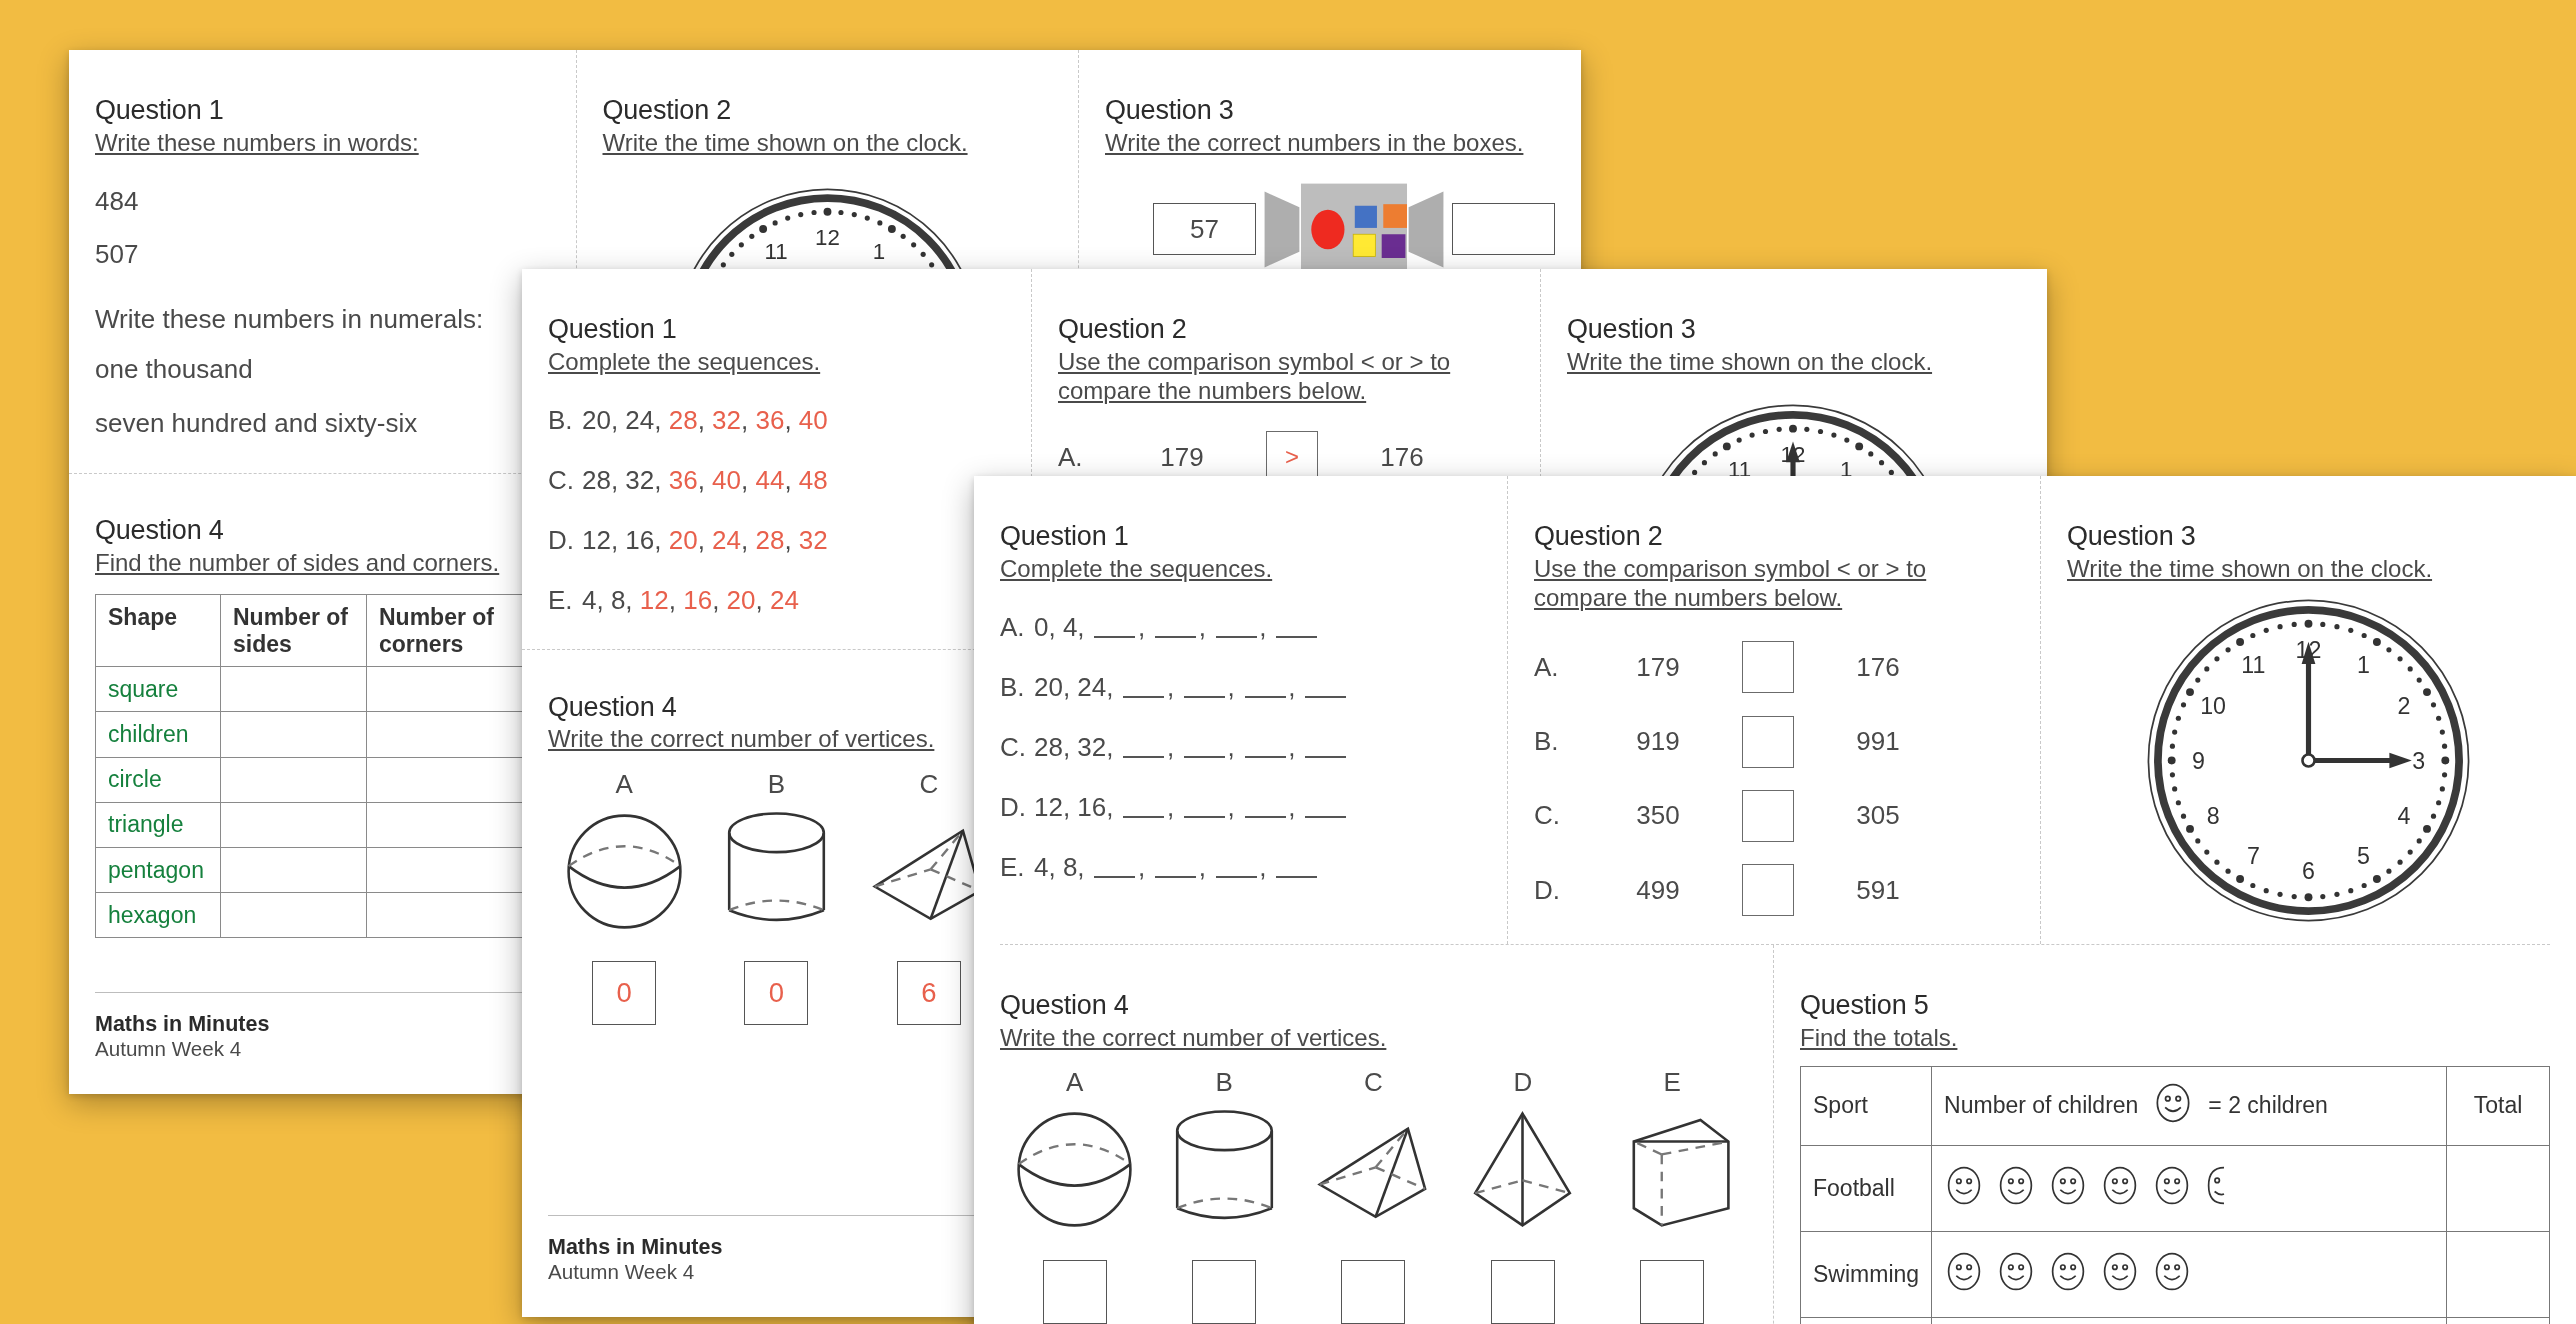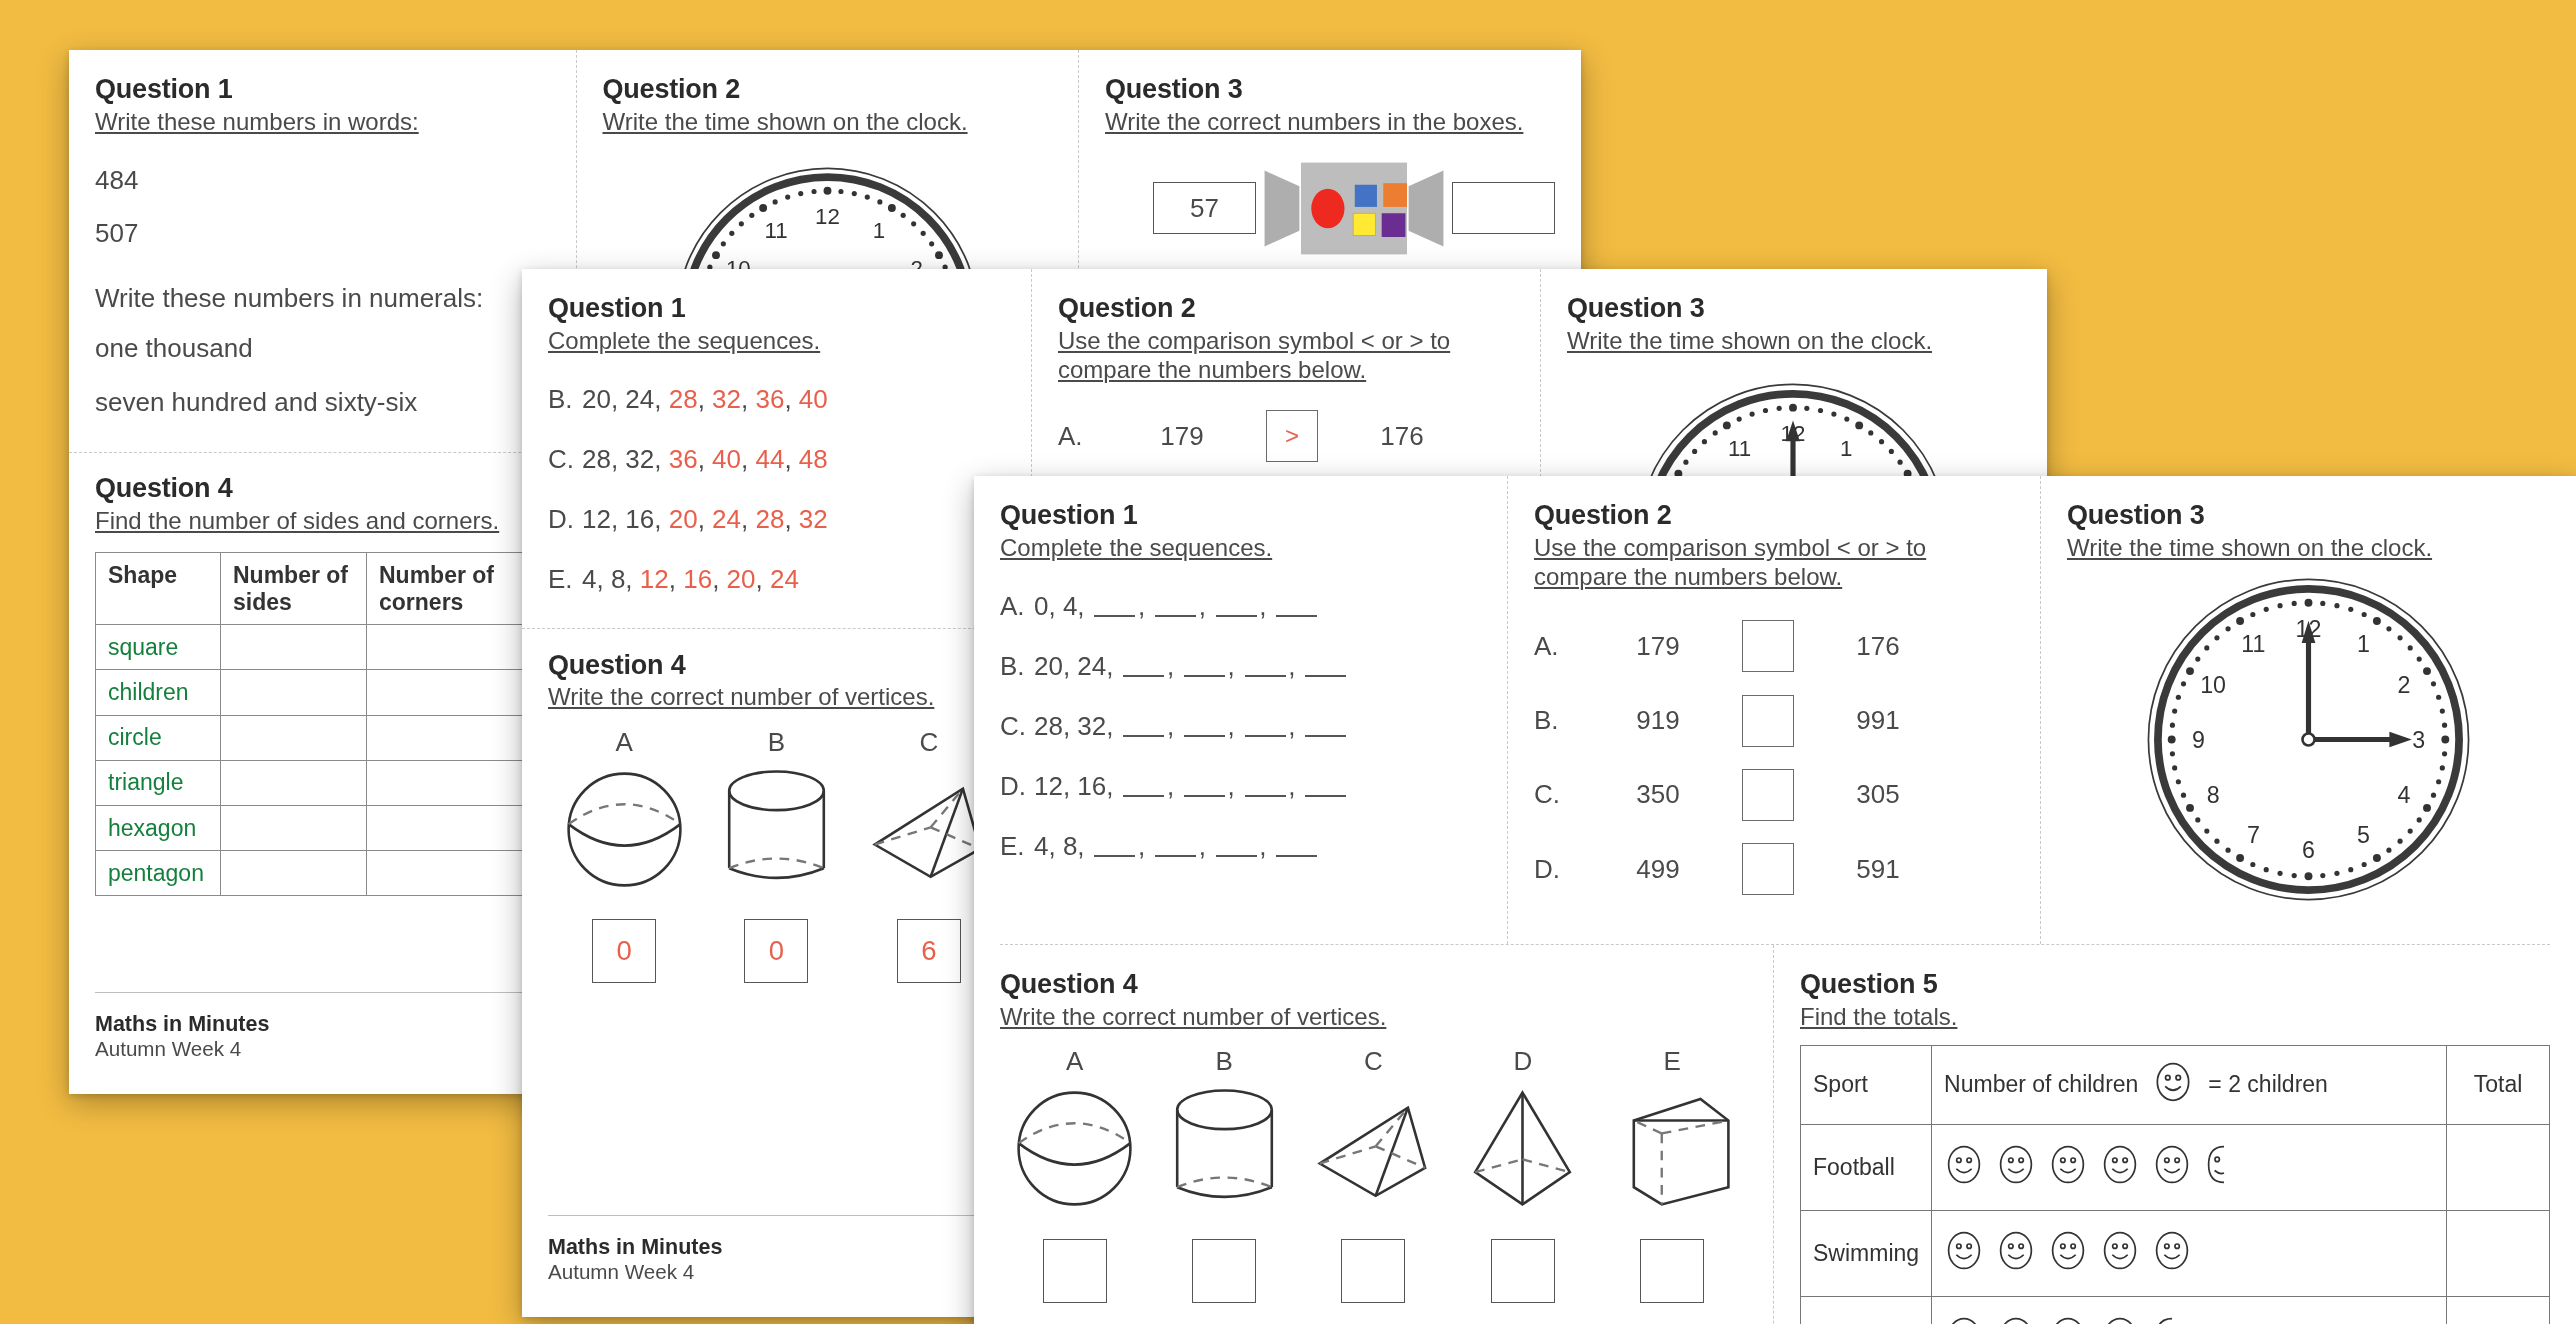--- a/index.html
+++ b/index.html
@@ -21,21 +21,21 @@
   
   #card-1 { left:69px;  top:50px;   width:1512px; height:1044px; }
   #card-2 { left:522px; top:269px;  width:1525px; height:1048px; }
   #card-3 { left:974px;top:476px;  width:1602px; height:1048px; }
 
   .cols { display:flex; height:100%; }
   .col  { padding:24px 26px 0 26px; position:relative; }
   .vsep { border-left:1.7px dashed #c9c9c9; }
   .hsep { border-top:1.7px dashed #c9c9c9; }
 
-  .qtitle { font-size:27px; font-weight:700; color:#2b2b2b; letter-spacing:-0.2px; }
+  .qtitle { font-size:27px; font-weight:400; color:#2b2b2b; letter-spacing:-0.2px;margin-top:21px; }
   .qsub   { font-size:24px; color:#4a4a4a; line-height:1.22; margin-top:1.7px;text-decoration:underline; }
 
   .plain  { font-size:26px; color:#4a4a4a; }
   .gap    { height:29px; }
 
   
   .seqline { font-size:26px; color:#4a4a4a; margin-top:29px; white-space:nowrap;}
   .seqlab  { display:inline-block; width:34px; }
   .ans     { color:#E8604C; }
   .blank   { display:inline-block; width:41px; border-bottom:2.6px solid #555; vertical-align:-1.7px; margin:0 2.6px;}
@@ -129,26 +129,26 @@
                 <td>circle</td>
                 <td></td>
                 <td></td>
               </tr>
           <tr>
                 <td>triangle</td>
                 <td></td>
                 <td></td>
               </tr>
           <tr>
+                <td>pentagon</td>
+                <td></td>
+                <td></td>
+              </tr>
+          <tr>
                 <td>hexagon</td>
-                <td></td>
-                <td></td>
-              </tr>
-          <tr>
-                <td>pentagon</td>
                 <td></td>
                 <td></td>
               </tr>
         </tbody>
           </table>
 
         <div class="foot">
           <div class="footrule"></div>
           <div class="foot-t">Maths in Minutes</div>
           <div class="foot-s">Autumn Week 4</div>

